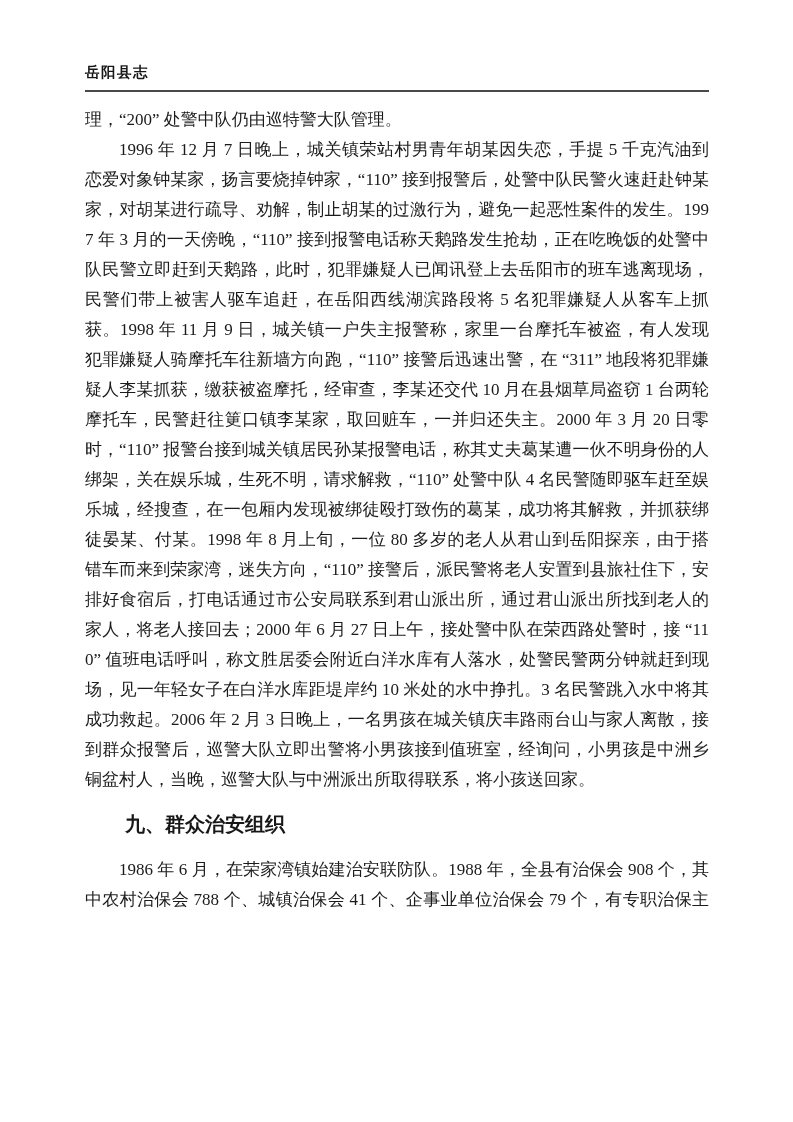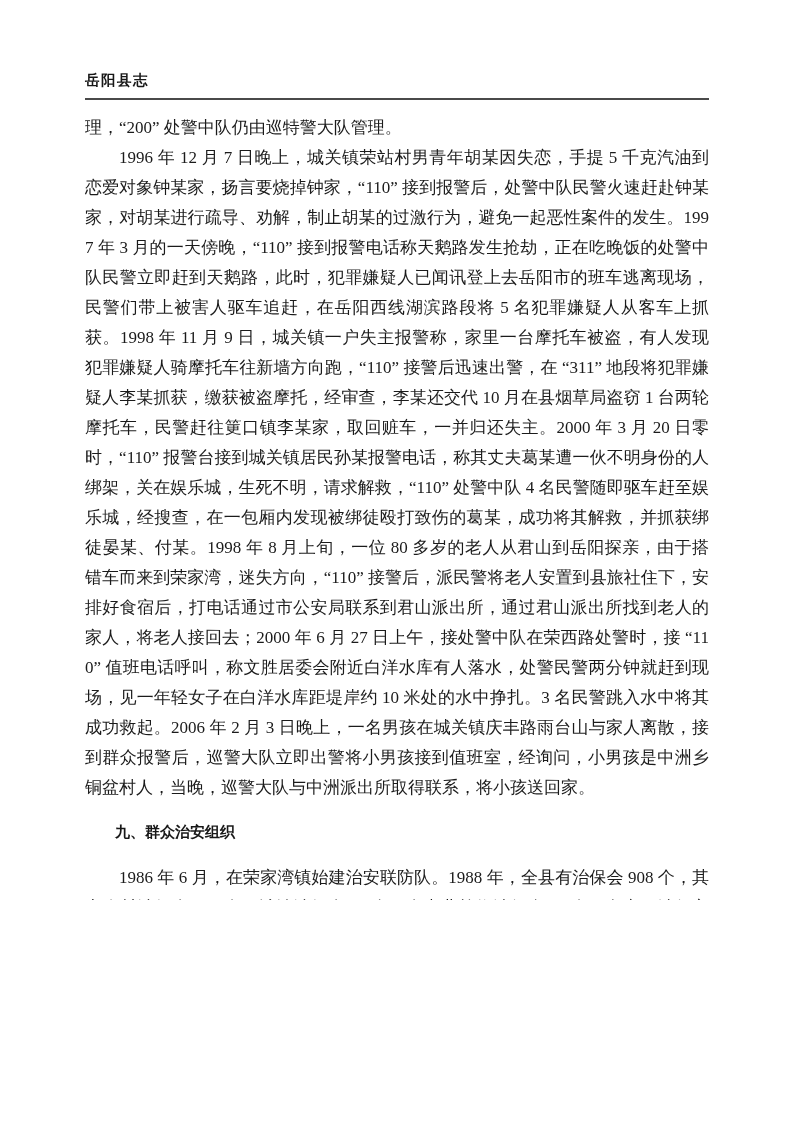--- a/index.html
+++ b/index.html
@@ -4,24 +4,24 @@
 <style>
   html, body {
     margin: 0;
     padding: 0;
     background: #ffffff;
   }
   .page {
     position: relative;
     width: 793px;
     height: 900px;
-    margin: 0 auto;
+    margin: 8px auto;
     background: #ffffff;
     box-sizing: border-box;
-    padding: 72px 84px 0 85px;
+    padding: 56px 84px 0 85px;
     overflow: hidden;
     color: #1b1b1b;
     font-family: "Liberation Serif", "DejaVu Serif", serif;
   }
   .running-head {
     font-family: "Liberation Sans", "DejaVu Sans", sans-serif;
     font-weight: 700;
     font-size: 14.5px;
     line-height: 17px;
     letter-spacing: 1.5px;
@@ -44,21 +44,21 @@
     text-justify: inter-ideograph;
     color: #1b1b1b;
     word-break: break-all;
   }
   .indent {
     text-indent: 2em;
   }
   .section-heading {
     font-family: "Liberation Sans", "DejaVu Sans", sans-serif;
     font-weight: 700;
-    font-size: 15px;
+    font-size: 20px;
     line-height: 22px;
     margin: 18px 0 20px 0;
     text-indent: 2em;
     color: #171717;
   }
   .folio {
     position: absolute;
     left: 78px;
     top: 1026px;
     font-size: 15.5px;

